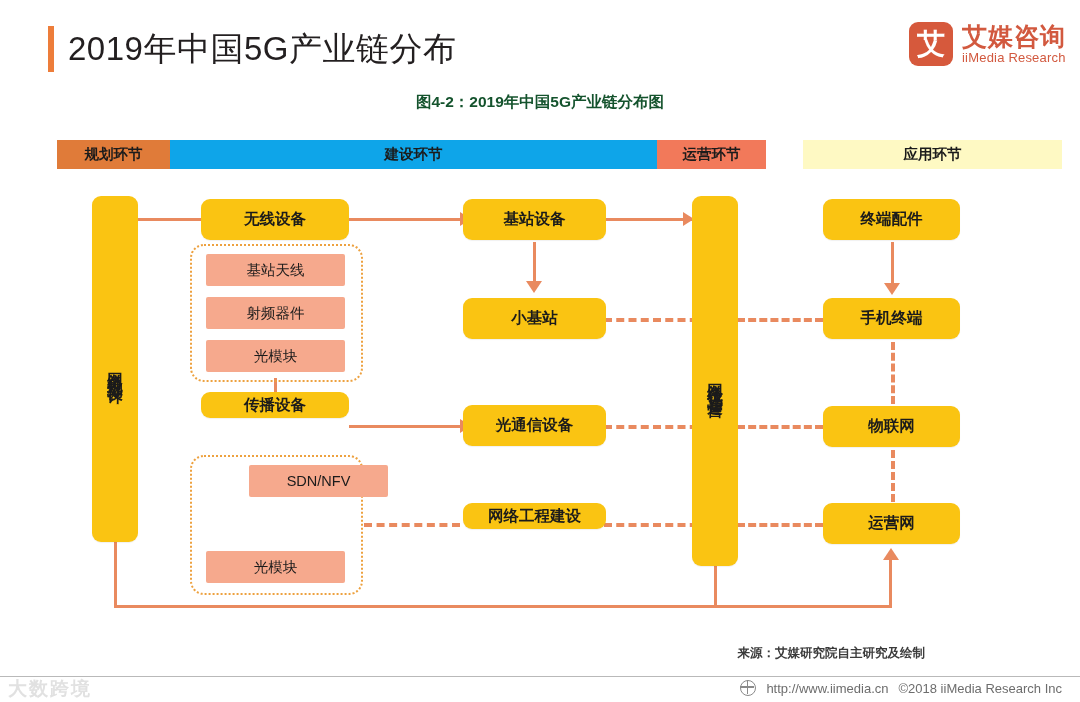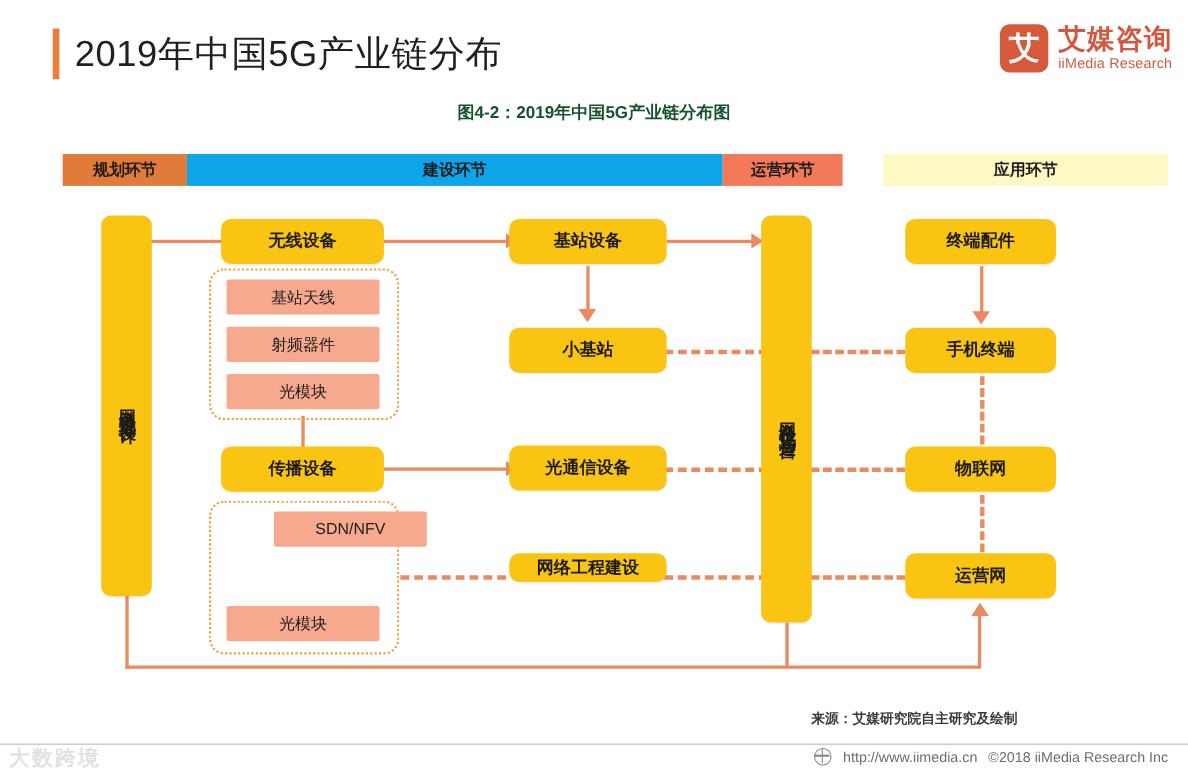--- a/index.html
+++ b/index.html
@@ -147,21 +147,21 @@
   <div class="group-box" style="left:190px;top:455px;width:169px;height:136px;"></div>
 
   <div class="node vert" style="left:92px;top:196px;width:46px;height:346px;">网络规划设计</div>
 
   <div class="node" style="left:201px;top:199px;width:148px;height:41px;">无线设备</div>
 
   <div class="sub" style="left:206px;top:254px;width:139px;height:32px;">基站天线</div>
   <div class="sub" style="left:206px;top:297px;width:139px;height:32px;">射频器件</div>
   <div class="sub" style="left:206px;top:340px;width:139px;height:32px;">光模块</div>
 
-  <div class="node" style="left:201px;top:406px;width:148px;height:41px;">传播设备</div>
+  <div class="node" style="left:201px;top:392px;width:148px;height:26px;">传播设备</div>
 
   <div class="sub" style="left:206px;top:465px;width:139px;height:32px;margin-left:43px;">SDN/NFV</div>
   <div class="sub" style="left:206px;top:551px;width:139px;height:32px;">光模块</div>
 
   <div class="node" style="left:463px;top:298px;width:143px;height:41px;">小基站</div>
   <div class="node" style="left:463px;top:199px;width:143px;height:41px;">基站设备</div>
   <div class="node" style="left:463px;top:405px;width:143px;height:41px;">光通信设备</div>
   <div class="node" style="left:463px;top:503px;width:143px;height:26px;">网络工程建设</div>
 
   <div class="node vert" style="left:692px;top:196px;width:46px;height:370px;">网络优化与运营</div>

